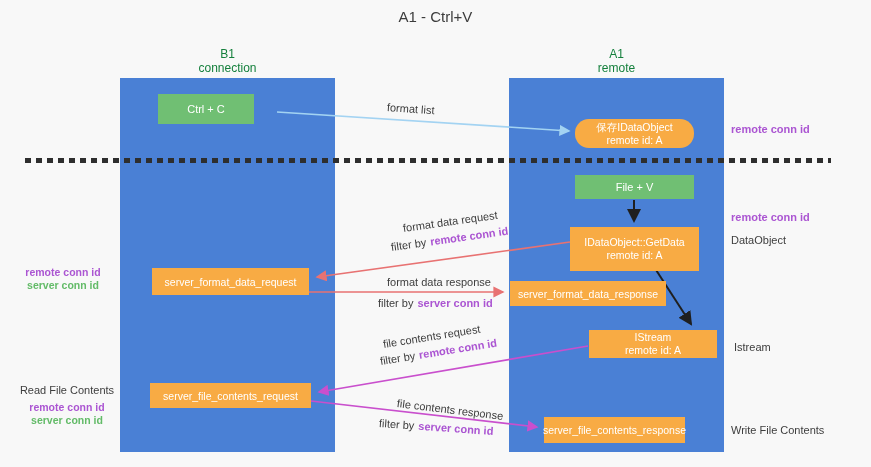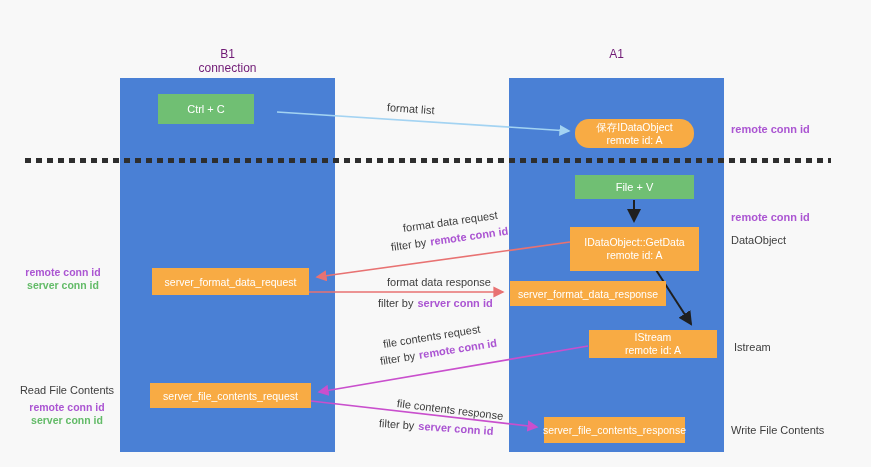--- a/index.html
+++ b/index.html
@@ -8,21 +8,21 @@
     --arrow-blue:#a3d3f2; --arrow-black:#1f1f1f; --txt-dark:#3d3d3d;
   }
   *{box-sizing:border-box;margin:0;padding:0;}
   html,body{width:871px;height:467px;}
   body{
     position:relative;width:871px;height:467px;overflow:hidden;
     background:var(--bg);font-family:"Liberation Sans",sans-serif;color:var(--txt-dark);
   }
   .abs{position:absolute;}
   .title{left:0;top:7px;width:871px;text-align:center;font-size:15px;line-height:19px;color:#3c3c3c;}
-  .col-header{top:47px;text-align:center;font-size:12px;line-height:14px;color:#701a75;}
+  .col-header{top:47px;text-align:center;font-size:12px;line-height:14px;color:#15803d;}
   .column{top:78px;width:215px;height:374px;background:var(--col-blue);}
   .dashed{left:25px;top:158px;width:806px;height:5px;
     background:repeating-linear-gradient(90deg,#2e2e2e 0 6px,rgba(0,0,0,0) 6px 11px);}
   .node{display:flex;flex-direction:column;align-items:center;justify-content:center;
     color:#fff;text-align:center;}
   .green{background:var(--box-green);font-size:11px;}
   .orange{background:var(--box-orange);}
   .one-line{font-size:10.5px;}
   .two-line{font-size:10.5px;line-height:13px;}
   .side-label{font-size:11px;white-space:nowrap;}
@@ -31,28 +31,30 @@
   .greentx{color:var(--txt-green);}
   .edge-label{position:absolute;font-size:11px;white-space:nowrap;color:var(--txt-dark);
     display:flex;gap:4px;transform-origin:left center;}
   svg.overlay{position:absolute;left:0;top:0;pointer-events:none;}
   .left-block{text-align:center;font-size:10.5px;line-height:13px;}
 </style>
 </head>
 <body>
 
 <div class="abs title">
+  <div>A1 - Ctrl+V</div>
 </div>
 
 <div class="abs col-header" style="left:120px;width:215px;">
   <div>B1</div>
   <div>connection</div>
 </div>
 <div class="abs col-header" style="left:509px;width:215px;">
   <div>A1</div>
+  <div>remote</div>
 </div>
 
 <div class="abs column" style="left:120px;"></div>
 <div class="abs column" style="left:509px;"></div>
 
 <div class="abs dashed"></div>
 
 <svg class="overlay" width="871" height="467">
   <defs>
     <marker id="ah-blue" markerWidth="8" markerHeight="8" refX="6" refY="3.5" orient="auto">

